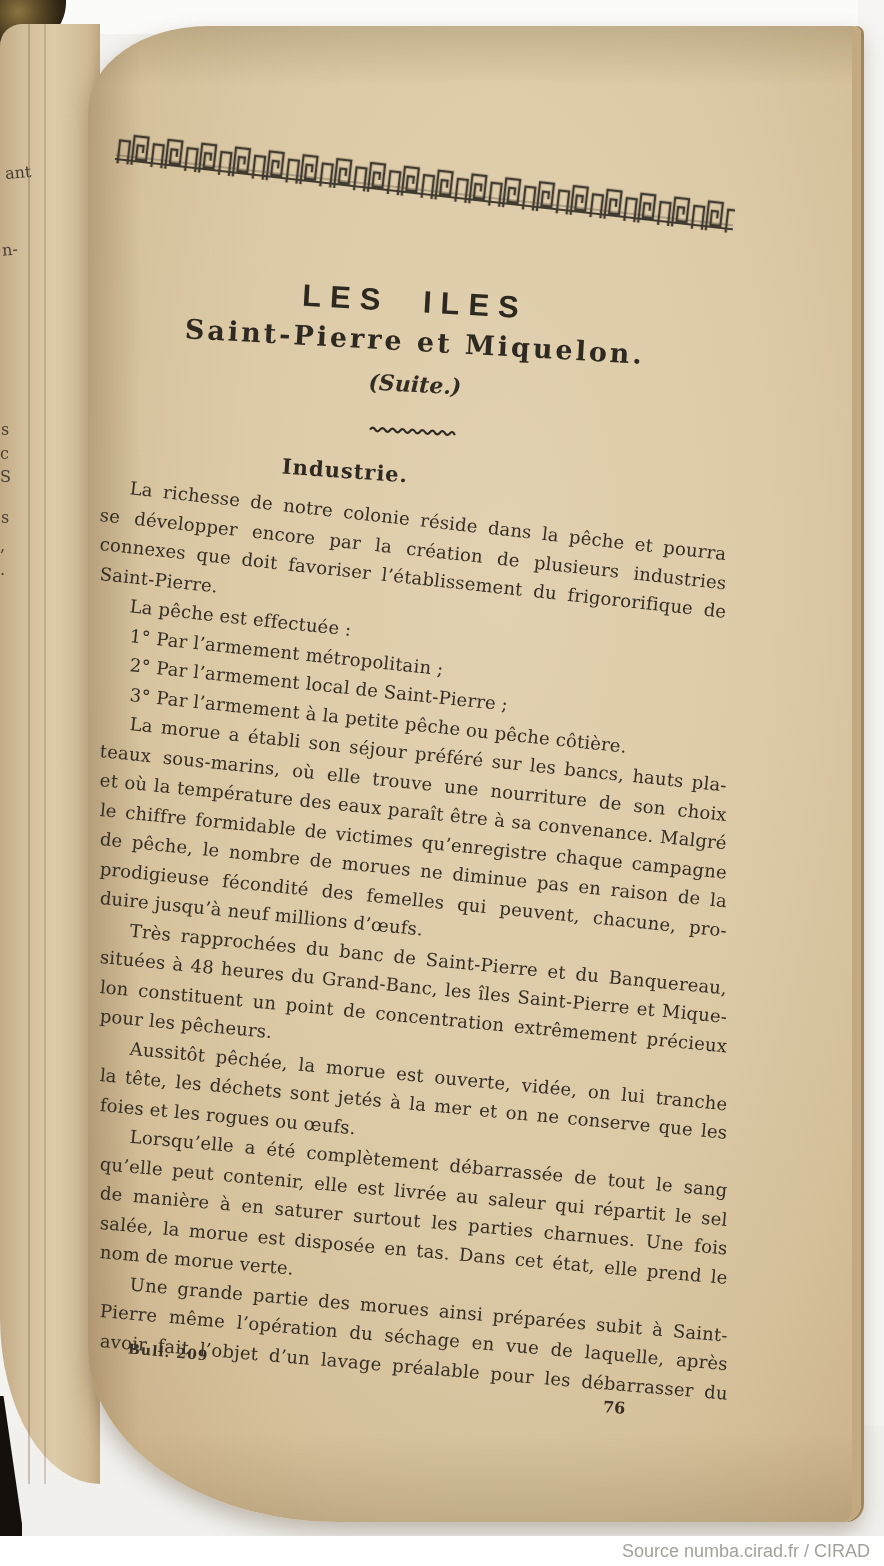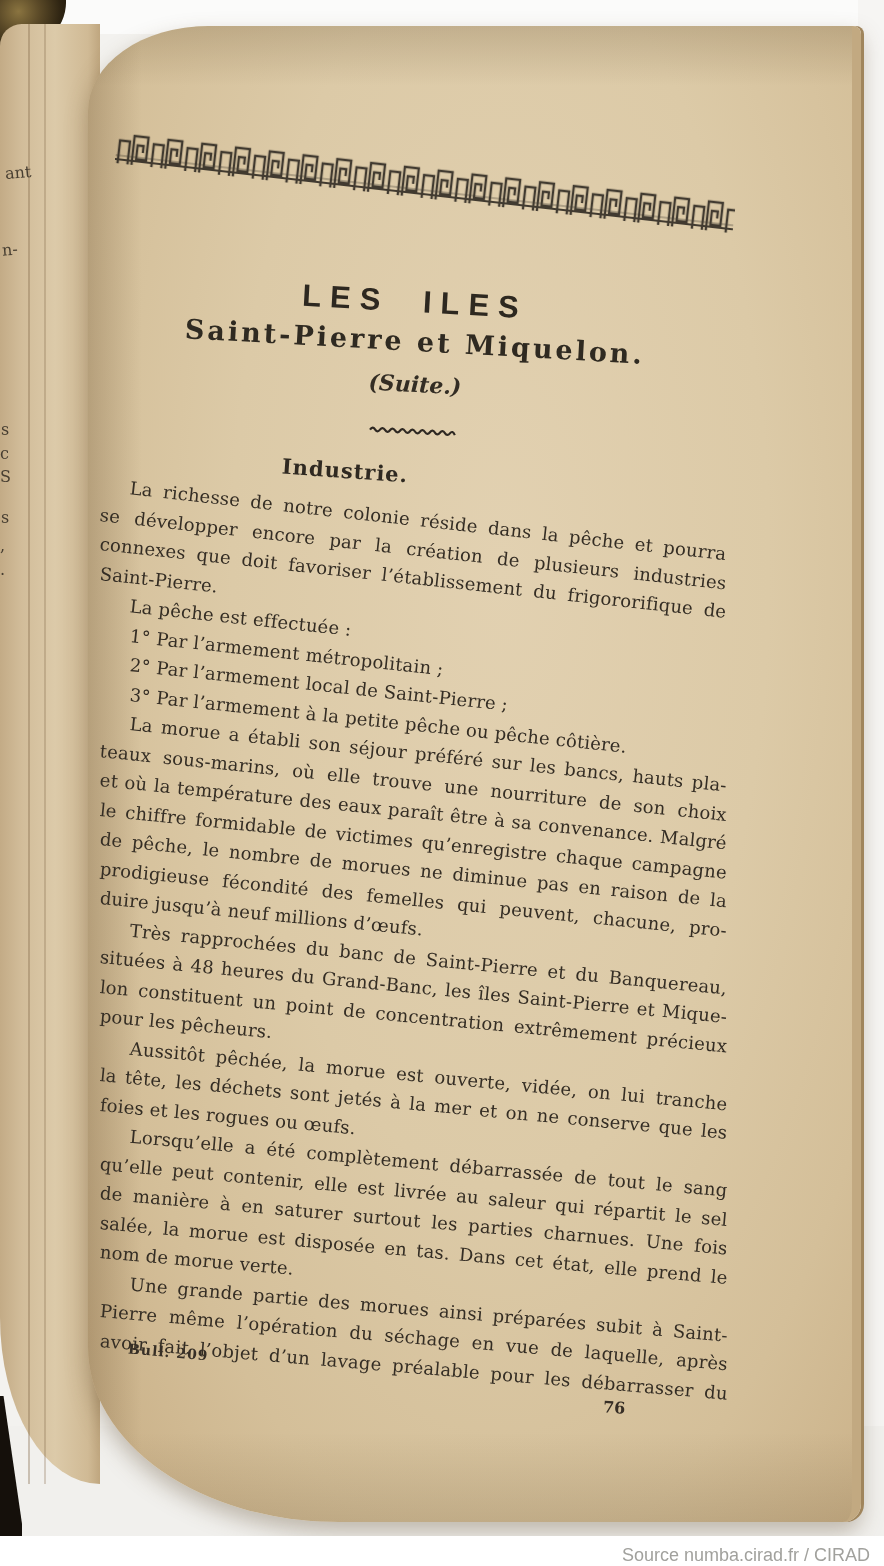--- a/index.html
+++ b/index.html
@@ -95,21 +95,21 @@
     transform:rotate(5deg);
   }
   .pagenum{
     position:absolute;left:515px;top:1372px;
     font-weight:bold;font-size:16px;color:#372f26;transform:rotate(4deg);
   }
 
   
   .credit-strip{
     position:absolute;left:0;bottom:0;width:884px;height:30px;background:#ffffff;
-    display:flex;align-items:flex-end;justify-content:flex-end;
+    display:flex;align-items:center;justify-content:flex-end;
   }
   .credit-text{
     font-family:"Liberation Sans", sans-serif;font-size:18px;color:#a1a19d;
     padding-right:14px;
   }
 </style>
 </head>
 <body>
 
 <div class="backdrop-top"></div>

